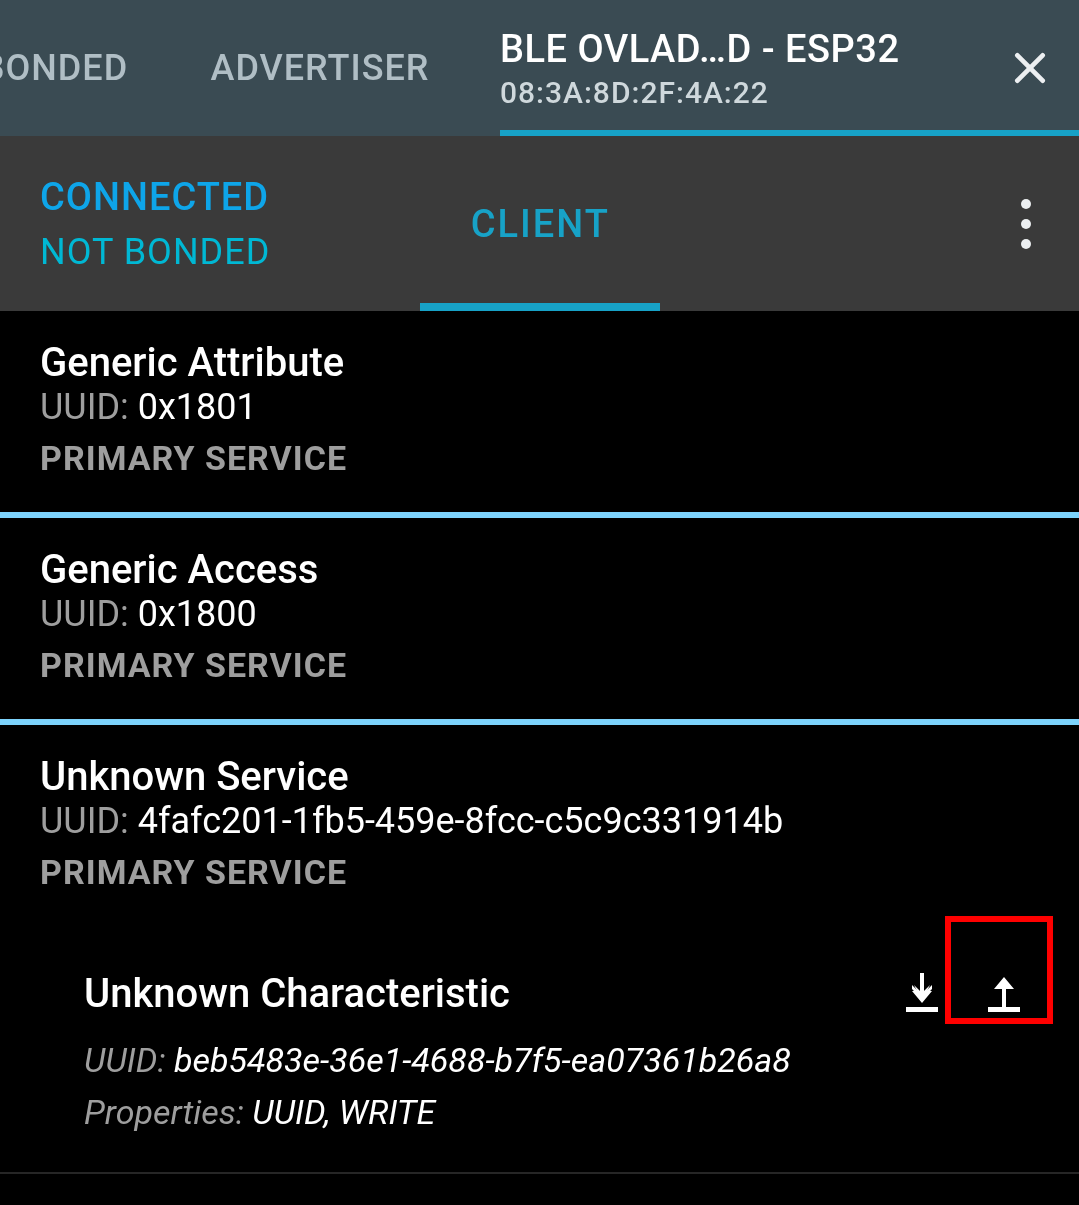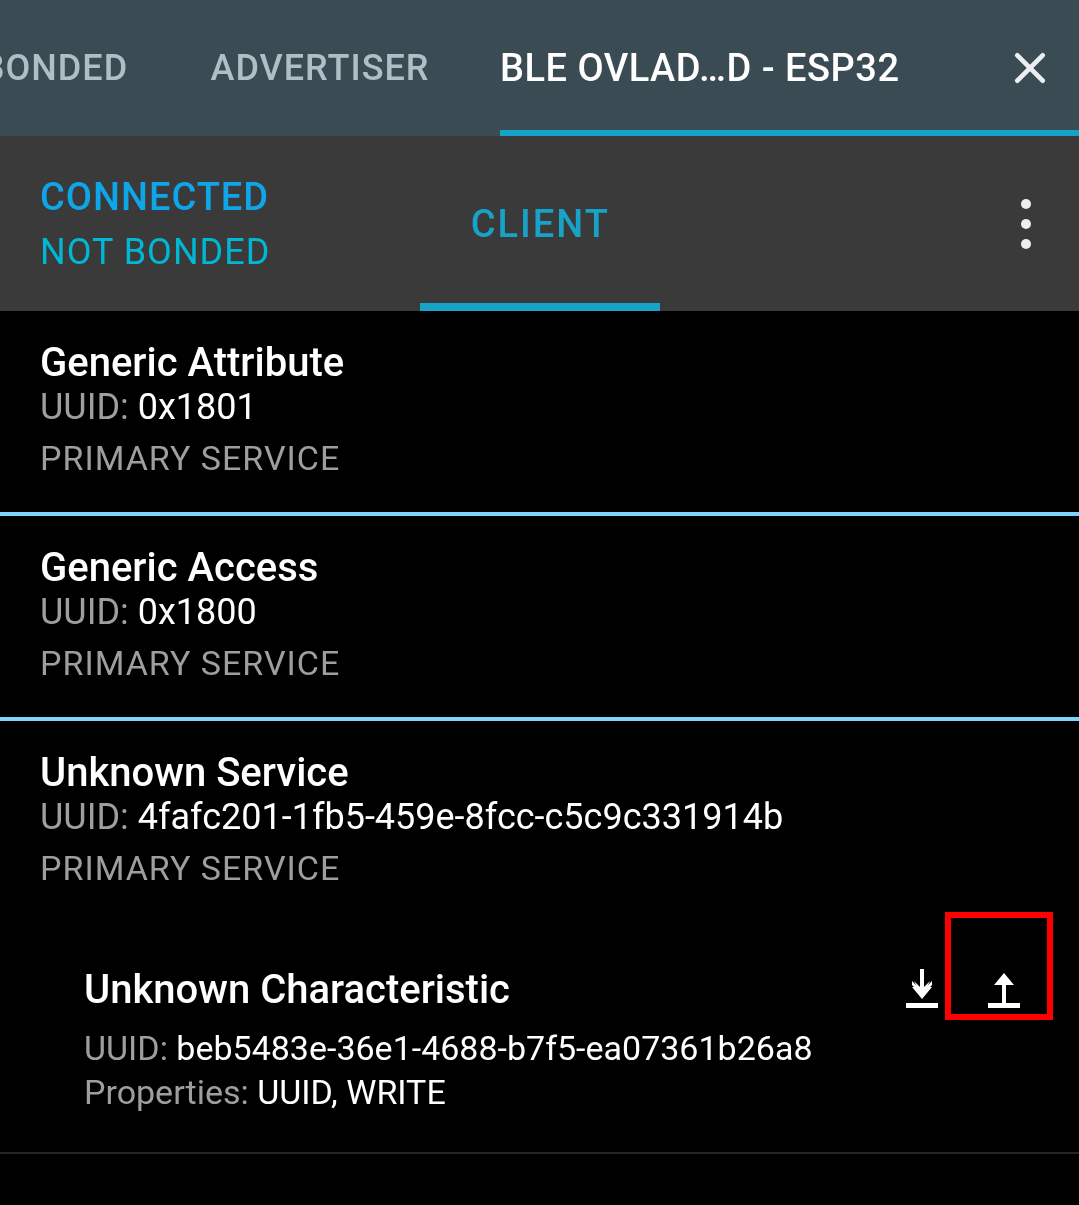--- a/index.html
+++ b/index.html
@@ -122,36 +122,36 @@
   }
   .more span {
     width: 10px; height: 10px; border-radius:50%;
     background:#eceff1;
   }
 
   
   .list { background:#000; }
   .service {
     padding: 28px 40px 34px 40px;
-    border-bottom: 4px solid #7dd3fc;
+    border-bottom: 6px solid #7dd3fc;
   }
   .svc-name { font-size: 40px; font-weight: 500; color:#fff; }
   .svc-line { font-size: 36px; color:#9e9e9e; }
   .svc-line .val { color:#ffffff; }
-  .svc-type { font-size: 34px; color:#9e9e9e; margin-top: 10px; letter-spacing:1px; }
+  .svc-type { font-size: 34px; color:#9e9e9e; margin-top: 10px; letter-spacing:1px;font-weight:bold; }
 
   .char {
     padding: 32px 40px 40px 84px;
     border-bottom: 2px solid #262626;
     position: relative;
   }
   .char-header { display:flex; align-items:center; }
   .char-name { font-size: 40px; font-weight: 500; color:#fff; }
   .char-icons { margin-left:auto; display:flex; align-items:center; gap:12px; }
-  .char-line { font-size: 34px; color:#9e9e9e; margin-top: 4px; }
+  .char-line { font-size: 34px; color:#9e9e9e; margin-top: 12px; font-style: italic; }
   .char-line .val { color:#ffffff; }
 
   .icon-btn {
     width: 70px; height: 70px;
     display:flex; align-items:center; justify-content:center;
   }
   .highlight-box {
     border: 6px solid #ff0000;
     padding: 6px;
     position: absolute;
@@ -172,20 +172,21 @@
   <div class="toptab bonded">
     <span>BONDED</span>
   </div>
   <div class="toptab advertiser">
     <span>ADVERTISER</span>
   </div>
   <div class="toptab device active">
     <div class="dev-row">
       <div class="dev-text">
         <span class="dev-name">BLE OVLAD…D - ESP32</span>
+        <span class="dev-mac">08:3A:8D:2F:4A:22</span>
       </div>
       <div class="close">
         <svg width="38" height="38" viewBox="0 0 24 24" fill="none" stroke="#eceff1" stroke-width="3" stroke-linecap="round">
           <line x1="4" y1="4" x2="20" y2="20"></line>
           <line x1="20" y1="4" x2="4" y2="20"></line>
         </svg>
       </div>
     </div>
   </div>
 </div>

